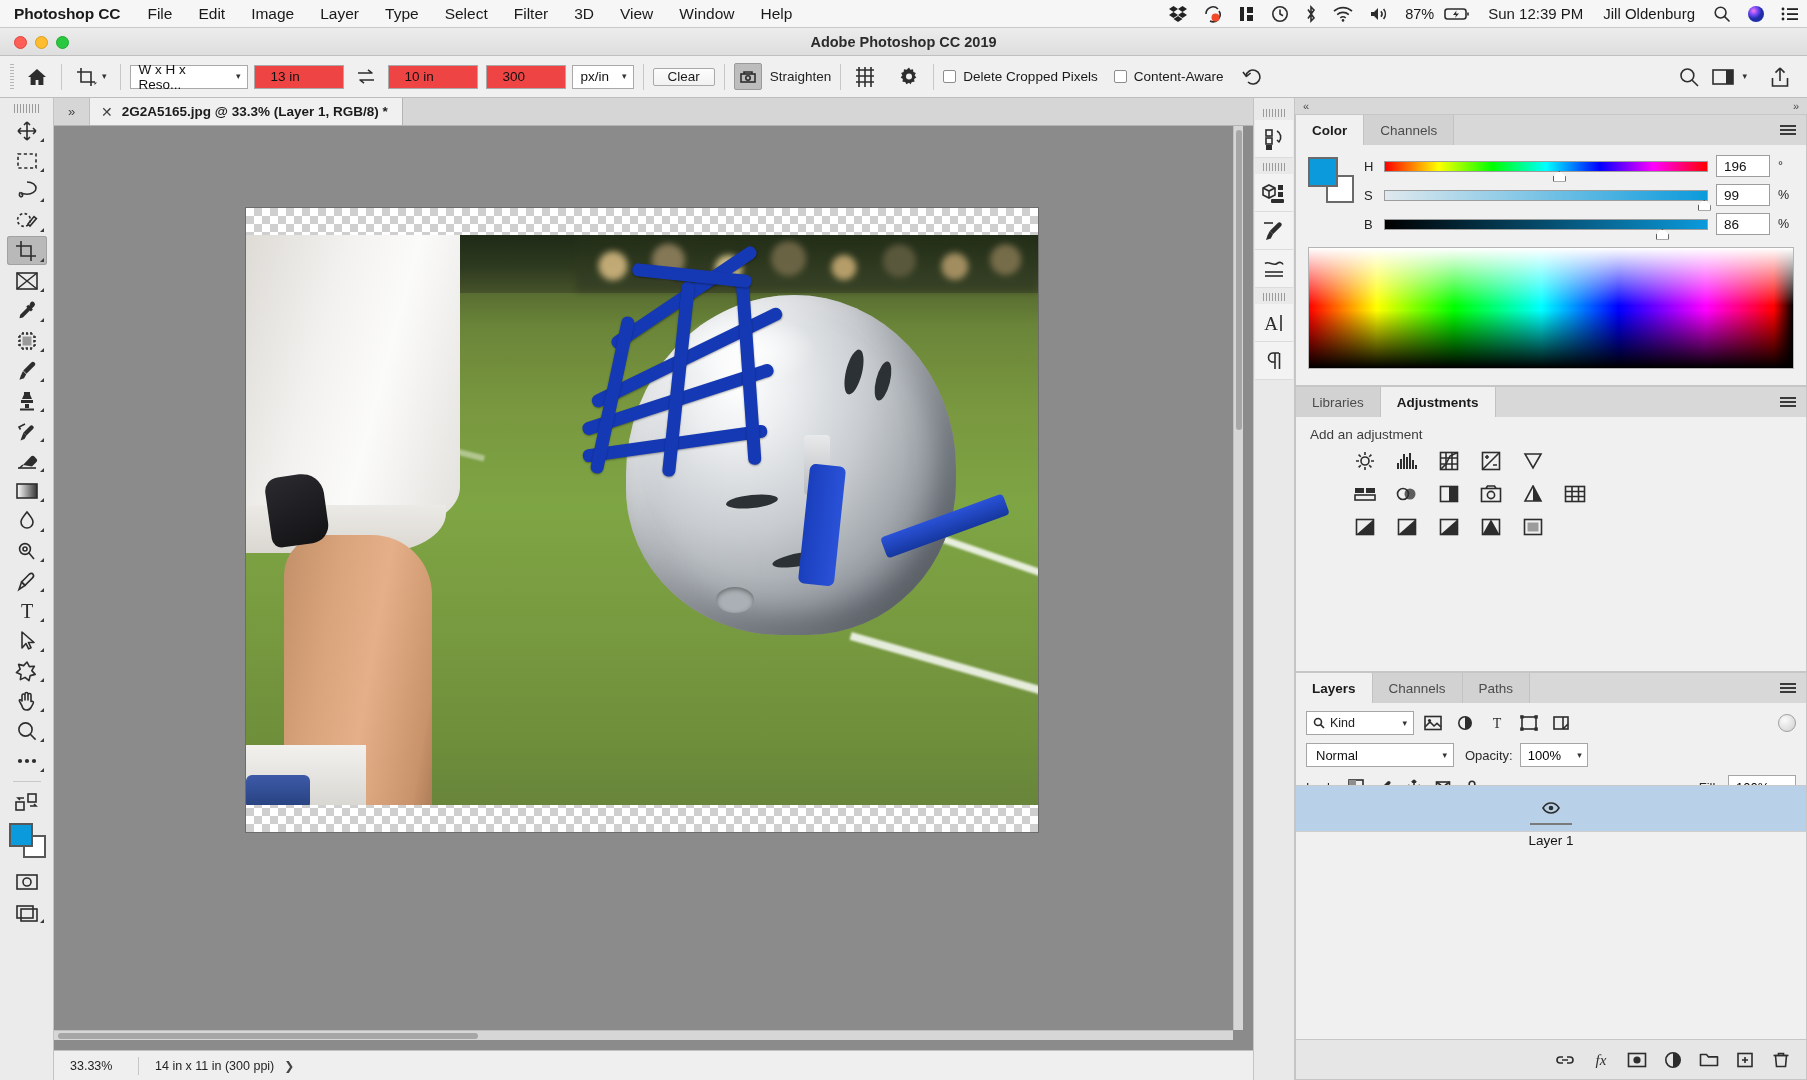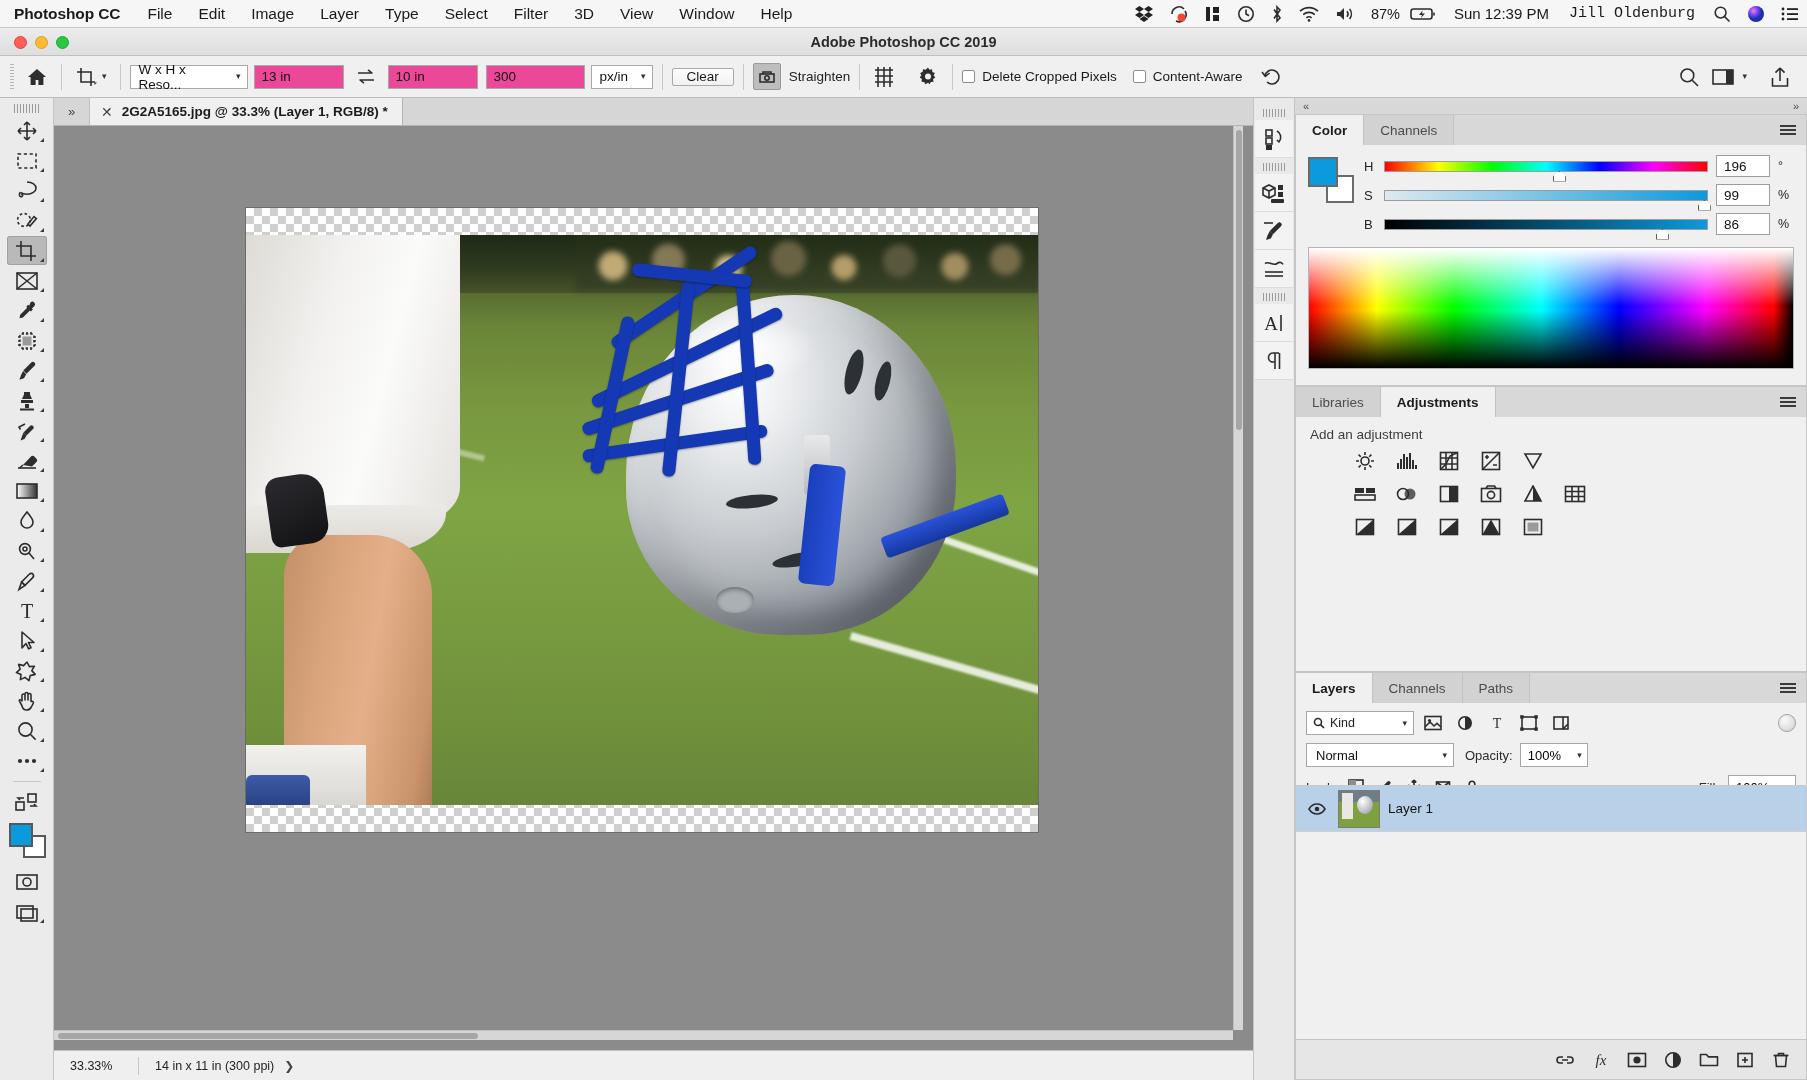--- a/index.html
+++ b/index.html
@@ -19,21 +19,21 @@
     border-bottom: 1px solid #c9c9c9;
     display: flex; align-items: center;
     font-size: 15.5px; color: #1a1a1a;
   }
   .macbar .apple-name { font-weight: bold; padding: 0 14px 0 14px; letter-spacing: -0.1px;}
   .macbar .mitem { padding: 0 13px; white-space: nowrap; }
   .macbar .spacer { flex: 1; }
   .macbar .sysitem { padding: 0 8px; display: flex; align-items: center; height: 28px; }
   .macbar .sysitem svg { display: block; }
   .macbar .clock { font-size: 15px; padding: 0 10px; white-space: nowrap; }
-  .macbar .user { font-size: 15px; padding: 0 10px; white-space: nowrap; font-family: Liberation Mono, monospace; }
+  .macbar .user { font-size: 15px; padding: 0 10px; white-space: nowrap; }
   .macbar .batt { font-size: 14.5px; padding: 0 2px 0 8px; }
 
   
   .titlebar {
     position: absolute; top: 28px; left: 0; width: 1807px; height: 28px;
     background: linear-gradient(#ececec,#dedede);
     border-bottom: 1px solid #c0c0c0;
     display: flex; align-items: center; justify-content: center;
   }
   .traffic { position: absolute; left: 14px; top: 0; height: 28px; display: flex; align-items: center; gap: 8px; }
@@ -53,22 +53,22 @@
     font-size: 13.5px; color: #222;
   }
   .grip { width: 12px; height: 26px; margin-right: 4px;
     background-image: repeating-linear-gradient(to bottom, #a8a8a8 0px, #a8a8a8 1px, transparent 1px, transparent 3px);
     background-size: 4px 100%; background-repeat: no-repeat; background-position: center;
     opacity: .8; }
   .ob-sep { width: 1px; height: 26px; background: #c8c8c8; margin: 0 9px; }
   .ob-icon { display:flex; align-items:center; justify-content:center; width: 30px; height: 28px; cursor: default;}
   .toolpick { display: flex; align-items: center; gap: 3px; padding: 0 4px; }
   .field {
-    background: #ec4899; border: 1px solid #a9a9a9; height: 24px;
-    font-size: 13.5px; color: #111; padding: 0 7px;
+    background: #ef4444; border: 1px solid #a9a9a9; height: 24px;
+    font-size: 13.5px; color: #111; padding: 0 16px;
     display: flex; align-items: center;
   }
   .select {
     background: #fff; border: 1px solid #a9a9a9; height: 24px;
     font-size: 13.5px; color: #111; padding: 0 6px 0 8px;
     display: flex; align-items: center; justify-content: space-between; gap: 6px;
   }
   .caret { font-size: 9px; color: #333; line-height: 1; }
   .btn {
     background: linear-gradient(#fdfdfd,#f1f1f1); border: 1px solid #a9a9a9; border-radius: 2px;
@@ -291,21 +291,21 @@
      font-size: 13px; color: #111; }
   .lp-op-l { font-size: 13px; color: #2b2b2b; margin-left: 4px; }
   .lp-op { width: 68px; height: 24px; background: #fff; border: 1px solid #a6a6a6;
      display: flex; align-items: center; justify-content: space-between; padding: 0 5px 0 7px; font-size: 13px; }
   .lp-lock { display: flex; align-items: center; gap: 9px; padding: 2px 10px 8px; }
   .lp-lock-l { font-size: 13px; color: #2b2b2b; }
   .lp-lk { width: 20px; height: 20px; display:flex; align-items:center; justify-content:center; }
   .lp-list { position: absolute; top: 112px; left: 0; right: 0; bottom: 40px;
      background: #f0f0f0; border-top: 1px solid #c9c9c9; }
   .layer-row { display: flex; align-items: center; height: 46px; background: #b9d1e8;
-     border-bottom: 1px solid #cfcfcf; padding: 15px 8px; gap: 8px; }
+     border-bottom: 1px solid #cfcfcf; padding: 15px 8px; gap: 8px; flex-direction: column; }
   .layer-eye { width: 26px; display: flex; align-items: center; justify-content: center; }
   .layer-thumb { width: 42px; height: 38px; border: 1px solid #7a7a7a; overflow: hidden; position: relative;
      background: #cfcfcf; }
   .lt-sky { position:absolute; inset:0; background: linear-gradient(to bottom, #6f7d86 0 30%, #7fa03f 30% 100%); }
   .lt-h { position:absolute; left: 46%; top: 14%; width: 40%; height: 52%; border-radius: 50%;
      background: radial-gradient(ellipse at 35% 30%, #fff, #b9bec3 60%, #7e858b); }
   .lt-b { position:absolute; left: 8%; top: 8%; width: 26%; height: 70%; background: #e9e7e3; }
   .layer-name { font-size: 13.5px; color: #141414; }
   .lp-bottom { position: absolute; left: 0; right: 0; bottom: 0; height: 40px; background: #e6e6e6;
      border-top: 1px solid #c6c6c6; display: flex; align-items: center; justify-content: flex-end; gap: 14px; padding-right: 14px; }
@@ -461,21 +461,21 @@
     </span>
     <span style="width:6px"></span>
     <span class="field" style="width:90px">13 in</span>
     <span class="ob-icon" style="margin:0 7px">
       <svg width="22" height="18" viewBox="0 0 22 18">
         <path d="M3 5h14l-4-3.2M19 12H5l4 3.2" class="ico" stroke-width="2" stroke-linejoin="round"></path>
         </svg>
     </span>
     <span class="field" style="width:90px">10 in</span>
     <span style="width:8px"></span>
-    <span class="field" style="width:99px">300</span>
+    <span class="field" style="width:80px">300</span>
     <span style="width:6px"></span>
     <span class="select" style="width:62px">
       <span>px/in</span>
       <span class="caret">▾</span>
     </span>
     <span class="ob-sep"></span>
     <span class="btn">Clear</span>
     <span class="ob-sep"></span>
     <span class="tgl">
       <svg width="20" height="18" viewBox="0 0 20 18">

